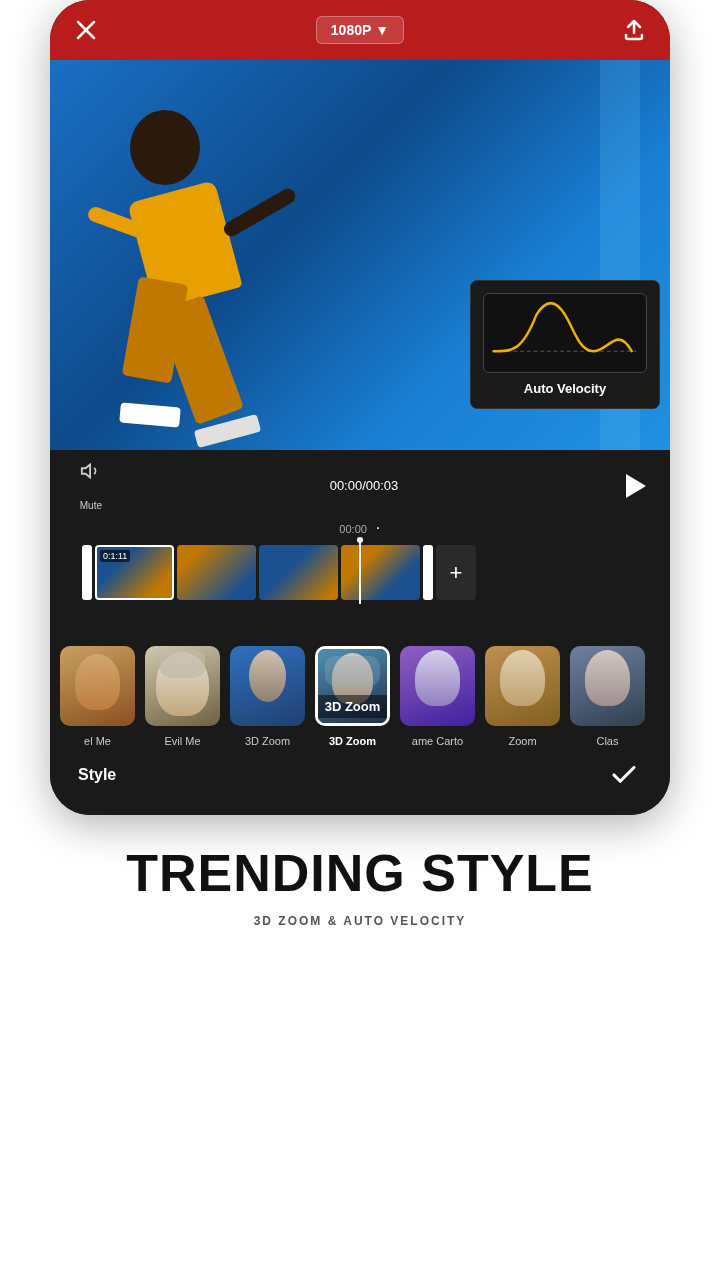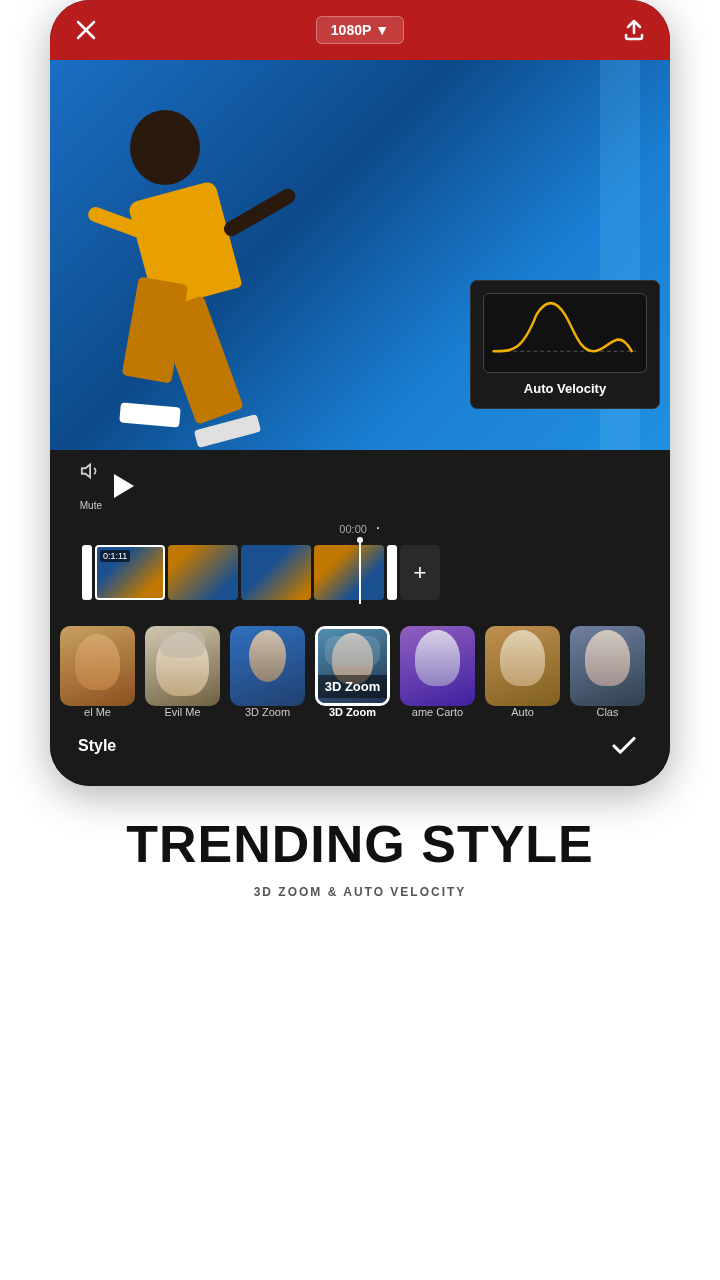--- a/index.html
+++ b/index.html
@@ -273,21 +273,21 @@
     
     .timeline-strip {
       display: flex;
       align-items: center;
       gap: 3px;
       padding: 4px 0;
       overflow: hidden;
     }
 
     .timeline-thumb {
-      width: 70px;
+      width: 79px;
       height: 55px;
       border-radius: 4px;
       background: linear-gradient(135deg, #1a6fc4, #c07800);
       flex-shrink: 0;
       overflow: hidden;
       position: relative;
     }
 
     .timeline-thumb.active {
       border: 2px solid #fff;
@@ -332,23 +332,24 @@
       overflow-x: auto;
       scrollbar-width: none;
     }
 
     .style-scroll::-webkit-scrollbar { display: none; }
 
     .style-item {
       display: flex;
       flex-direction: column;
       align-items: center;
-      gap: 0;
+      gap: 9px;
       cursor: pointer;
       flex-shrink: 0;
+      margin-top: 20px;
     }
 
     .style-thumb {
       width: 75px;
       height: 80px;
       border-radius: 10px;
       overflow: hidden;
       position: relative;
     }
 
@@ -522,20 +523,23 @@
     <div class="timeline-controls">
       <div class="playback-row">
         <div class="mute-btn">
           <svg width="22" height="22" viewBox="0 0 24 24" fill="none" stroke="#ccc" stroke-width="2">
             <polygon points="11,5 6,9 2,9 2,15 6,15 11,19"></polygon>
             <path d="M15.5 8.5a5 5 0 010 7"></path>
           </svg>
           <span>Mute</span>
         </div>
 
+        <div class="play-btn-center">
+          <span style="color:#fff;font-size:13px;">00:00/00:03</span>
+        </div>
 
         <div style="margin-right:8px;">
           <div class="play-triangle"></div>
         </div>
       </div>
 
       <div style="text-align:center; margin-bottom:4px;">
         <span style="color:#aaa;font-size:11px;">00:00</span>
         <span style="color:#fff;font-size:16px;margin-left:4px;">·</span>
       </div>
@@ -619,21 +623,21 @@
           </div>
           <span class="style-label">ame Carto</span>
         </div>
 
         <div class="style-item">
           <div class="style-thumb">
             <div style="width:100%;height:100%;background:linear-gradient(160deg,#c09050 0%,#806020 100%);">
               <div style="position:absolute;top:5%;left:20%;width:60%;height:70%;border-radius:50% 50% 40% 40%;background:linear-gradient(180deg,#e0d0b0,#c0a070);"></div>
             </div>
           </div>
-          <span class="style-label">Auto</span>
+          <span class="style-label">Zoom</span>
         </div>
 
         <div class="style-item">
           <div class="style-thumb">
             <div style="width:100%;height:100%;background:linear-gradient(160deg,#7080a0 0%,#304050 100%);">
               <div style="position:absolute;top:5%;left:20%;width:60%;height:70%;border-radius:50% 50% 40% 40%;background:linear-gradient(180deg,#d0c8c0,#a09090);"></div>
             </div>
           </div>
           <span class="style-label">Clas</span>
         </div>

